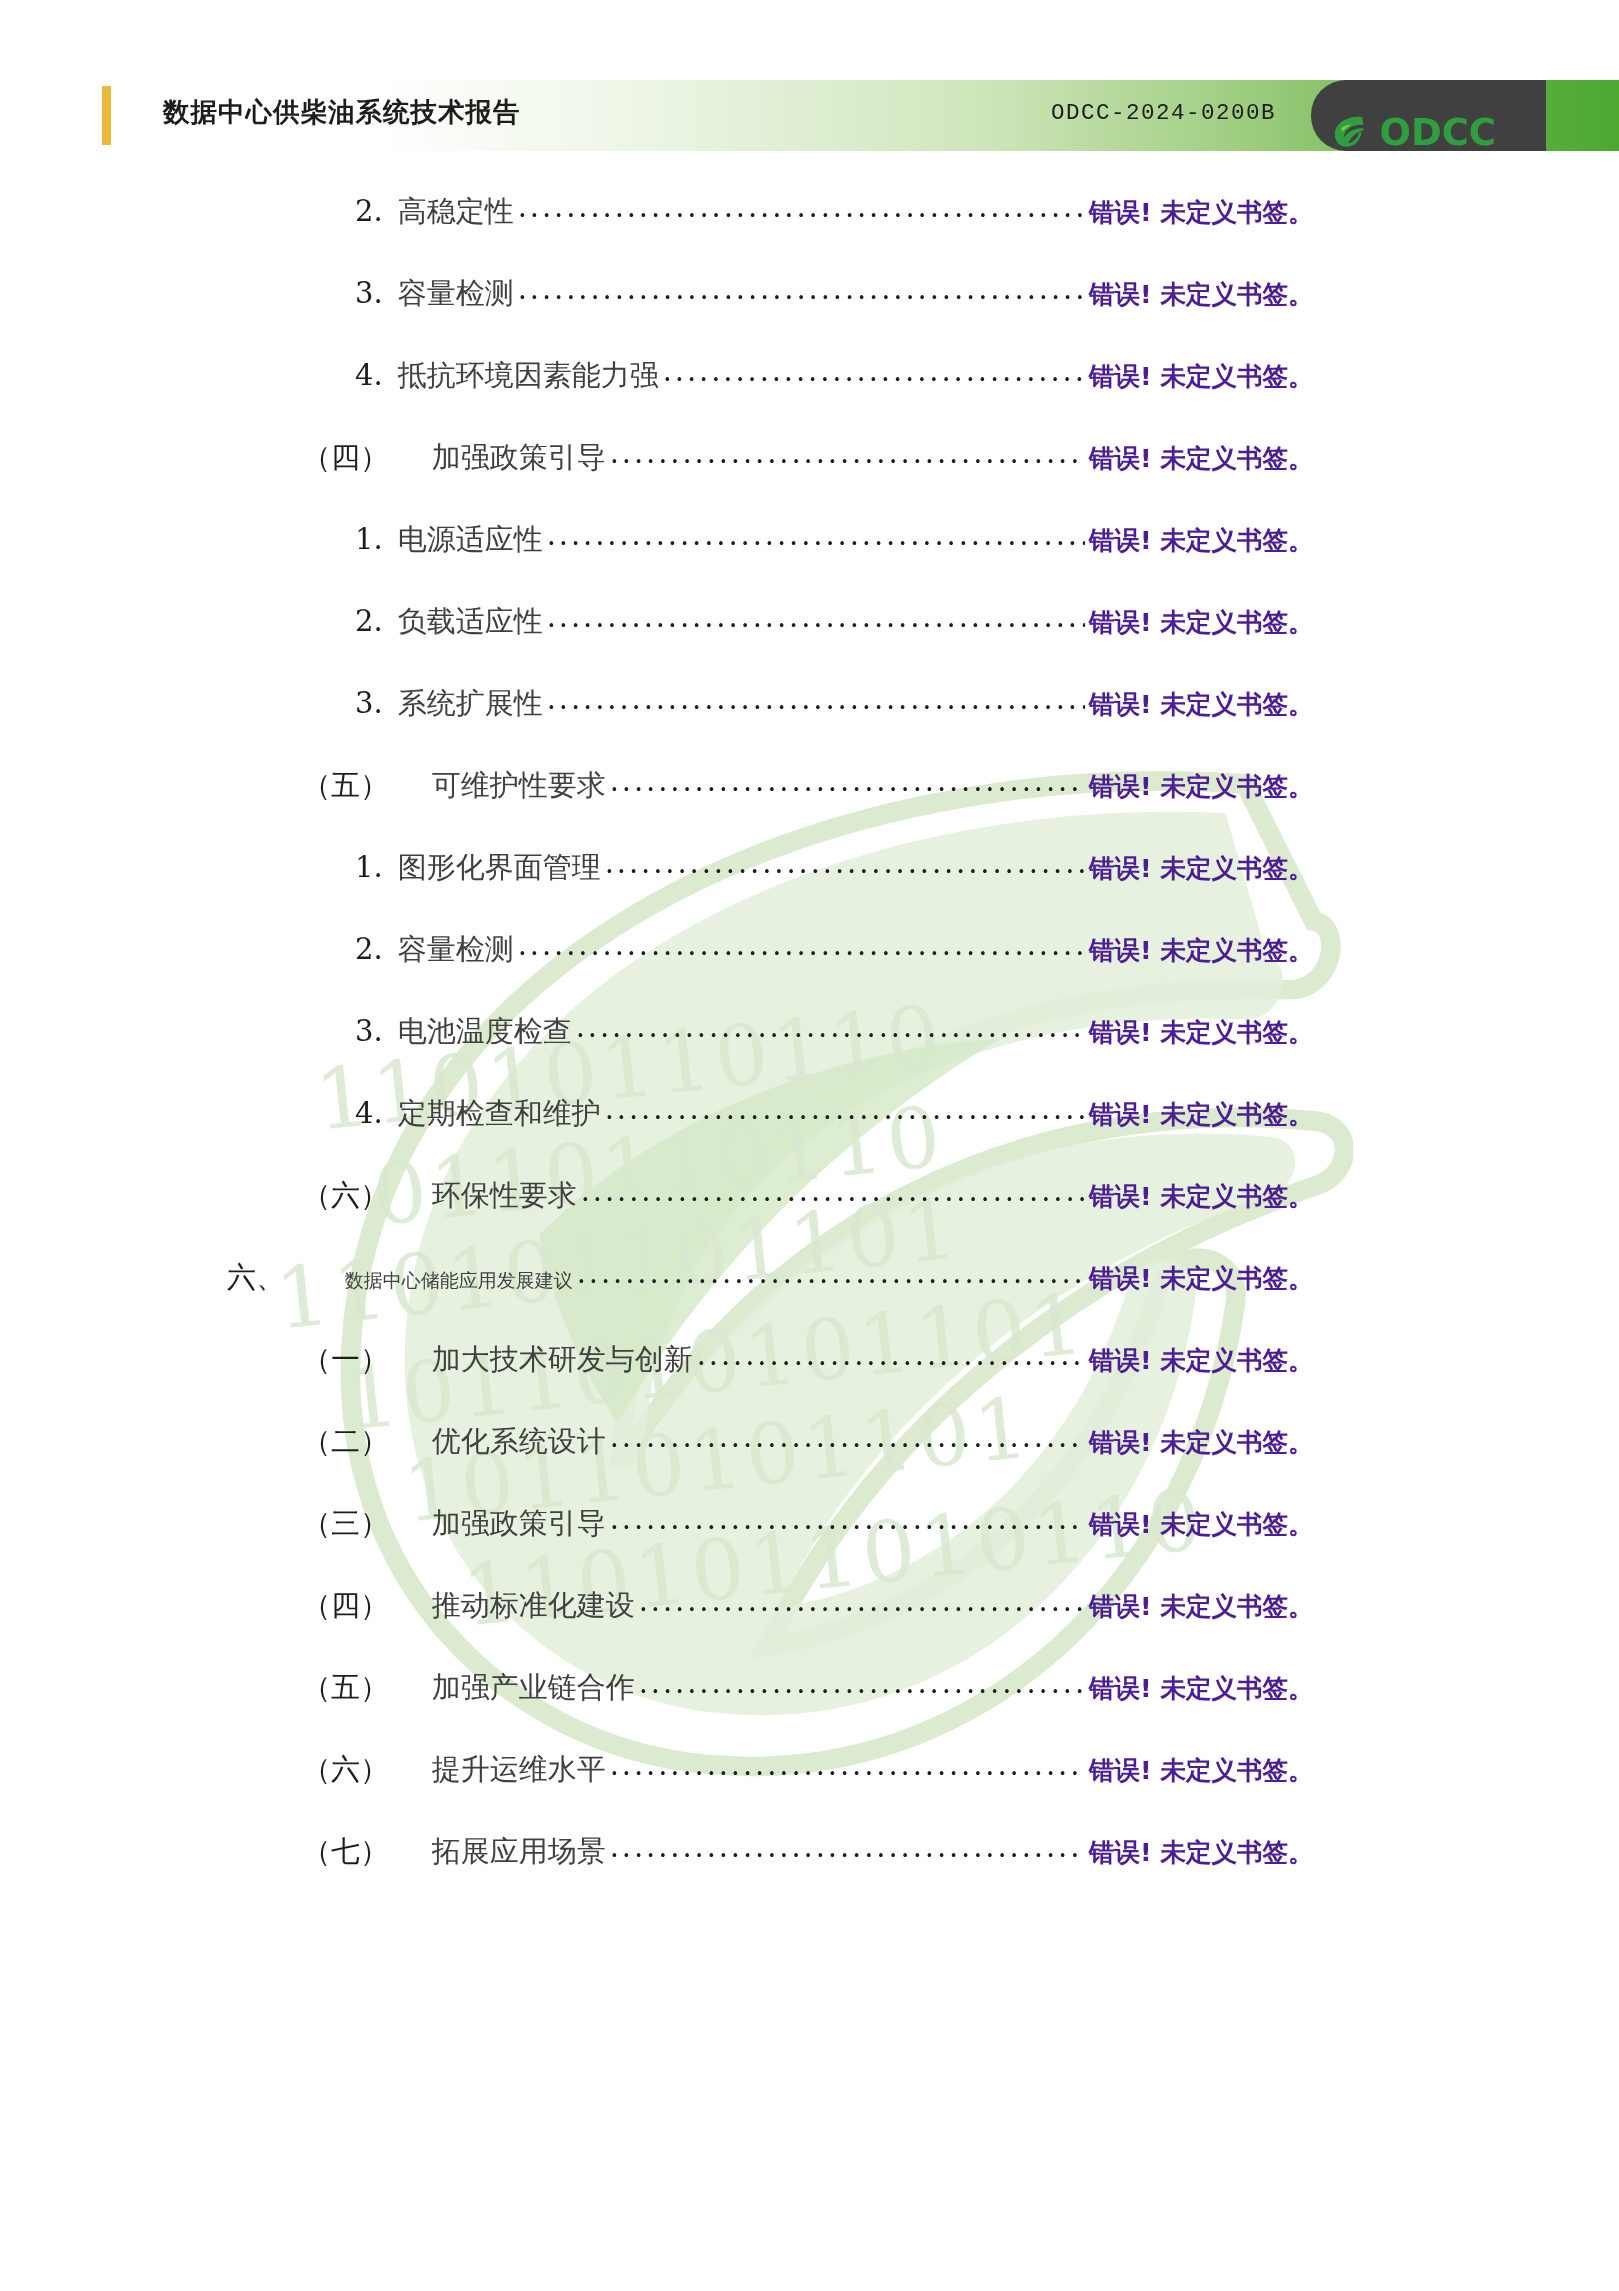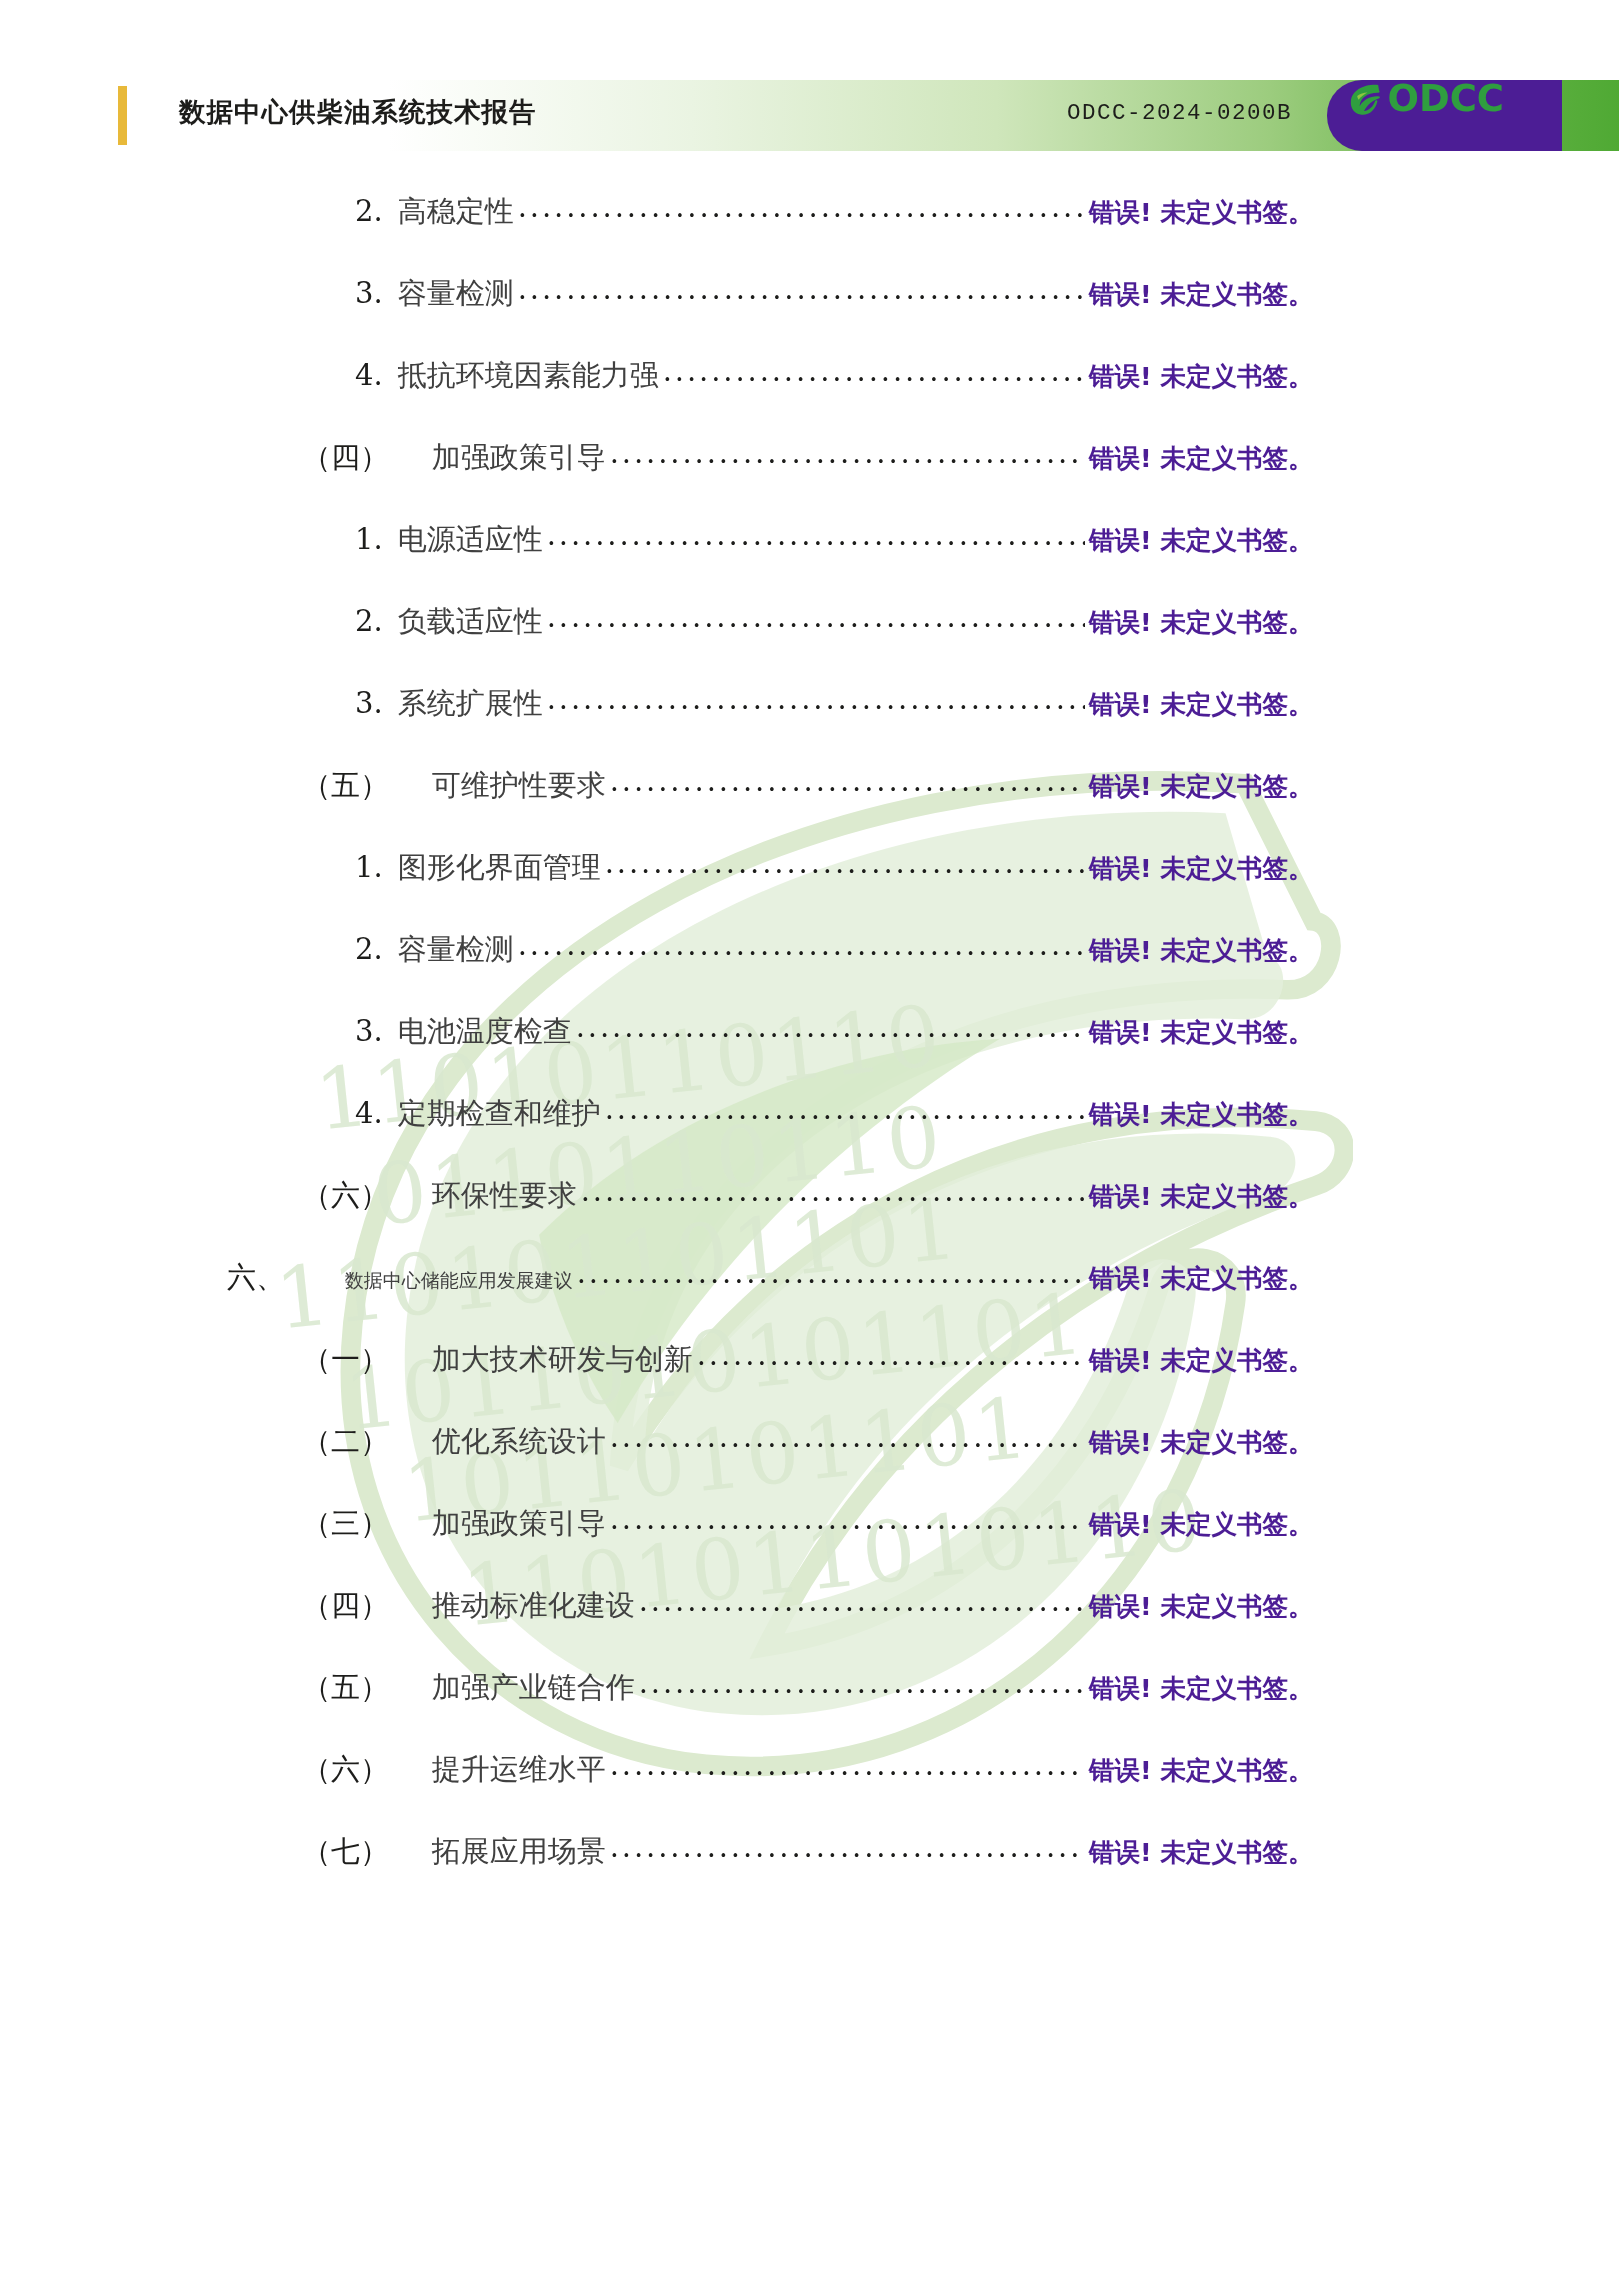--- a/index.html
+++ b/index.html
@@ -13,21 +13,21 @@
     height: 2292px;
     background: #ffffff;
     overflow: hidden;
     font-family: "Liberation Serif", serif;
   }
 
   
   .header {
     position: absolute;
     top: 0;
-    left: 16px;
+    left: 0;
     width: 1317px;
     height: 182px;
   }
   .header-band {
     position: absolute;
     left: 98px;
     top: 80px;
     width: 1521px;
     height: 71px;
     background: linear-gradient(to right, #ffffff 0%, #ffffff 18%, #eaf4e2 38%, #cfe6bb 58%, #9ccc7e 76%, #63b345 90%, #4da832 100%);
@@ -60,26 +60,27 @@
     letter-spacing: 1.5px;
     color: #1d1d1b;
     white-space: nowrap;
   }
   .logo-box {
     position: absolute;
     left: 1311px;
     top: 80px;
     width: 235px;
     height: 71px;
-    background: #4c1d95;
+    background: #404040;
     border-radius: 35px 0 0 35px;
     display: flex;
-    align-items: flex-start;
+    align-items: flex-end;
     padding-left: 17.6px;
     box-sizing: border-box;
+    gap: 8px;
   }
   .logo-leaf {
     width: 39px;
     height: 39px;
     position: relative;
     flex: 0 0 auto;
   }
   .logo-leaf svg { display: block; }
   .logo-text {
     font-family: "DejaVu Sans", sans-serif;

